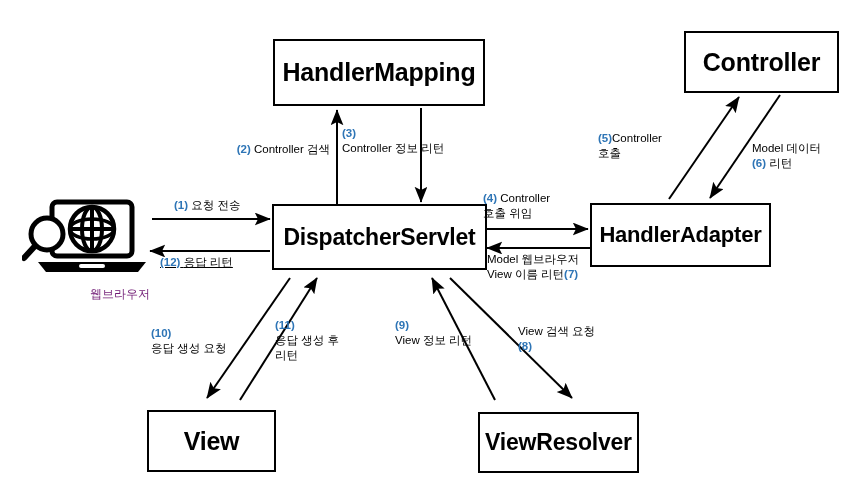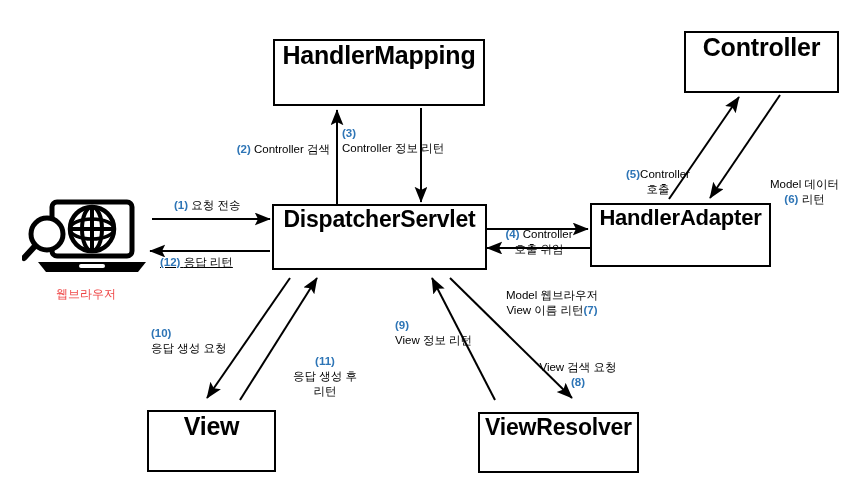--- a/index.html
+++ b/index.html
@@ -25,45 +25,46 @@
     width: 857px;
     height: 489px;
     pointer-events: none;
   }
   .node {
     position: absolute;
     box-sizing: border-box;
     border: 2.5px solid #000000;
     background: #ffffff;
     display: flex;
+    align-items: center;
     justify-content: center;
     color: #000000;
     font-weight: bold;
     letter-spacing: -0.2px;
     white-space: nowrap;
   }
   .lbl {
     position: absolute;
     color: #000000;
     font-size: 11.5px;
     line-height: 15px;
     white-space: nowrap;
   }
   .lbl .num {
     color: #2E75B6;
     font-weight: bold;
   }
-  .ctr { text-align: center; margin-top: 36px; }
+  .ctr { text-align: left; }
   .rgt { text-align: right; }
   .lft { text-align: left; }
   .browser-caption {
     position: absolute;
     font-size: 12px;
-    color: #ef4444;
-    text-align: center;
+    color: #701a75;
+    text-align: right;
     white-space: nowrap;
   }
   #browser-icon {
     position: absolute;
     left: 22px;
     top: 196px;
     width: 128px;
     height: 86px;
   }
 </style>

